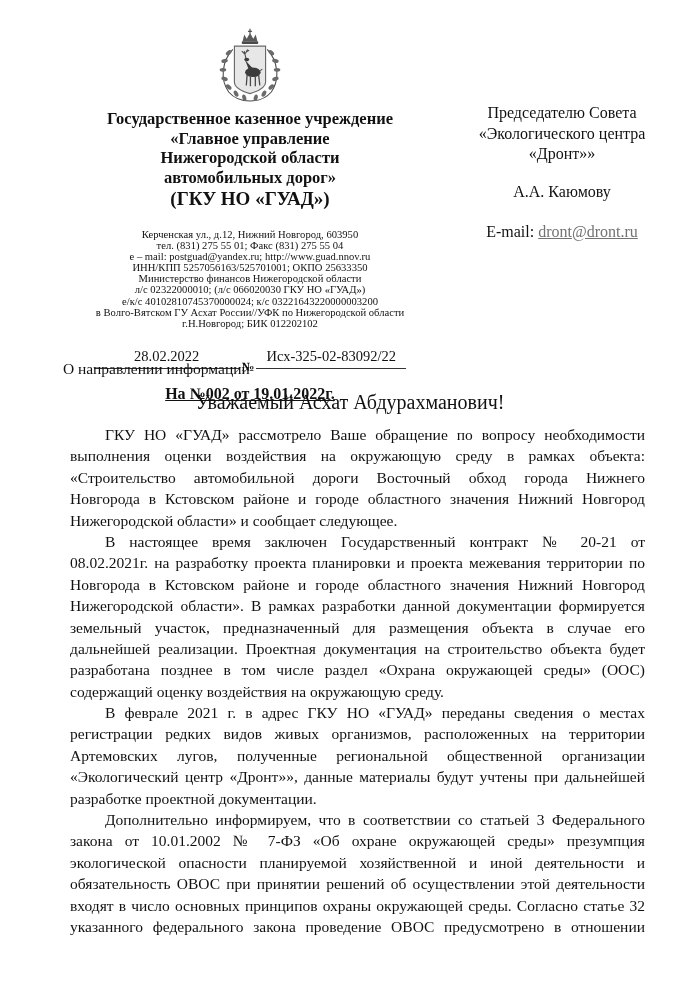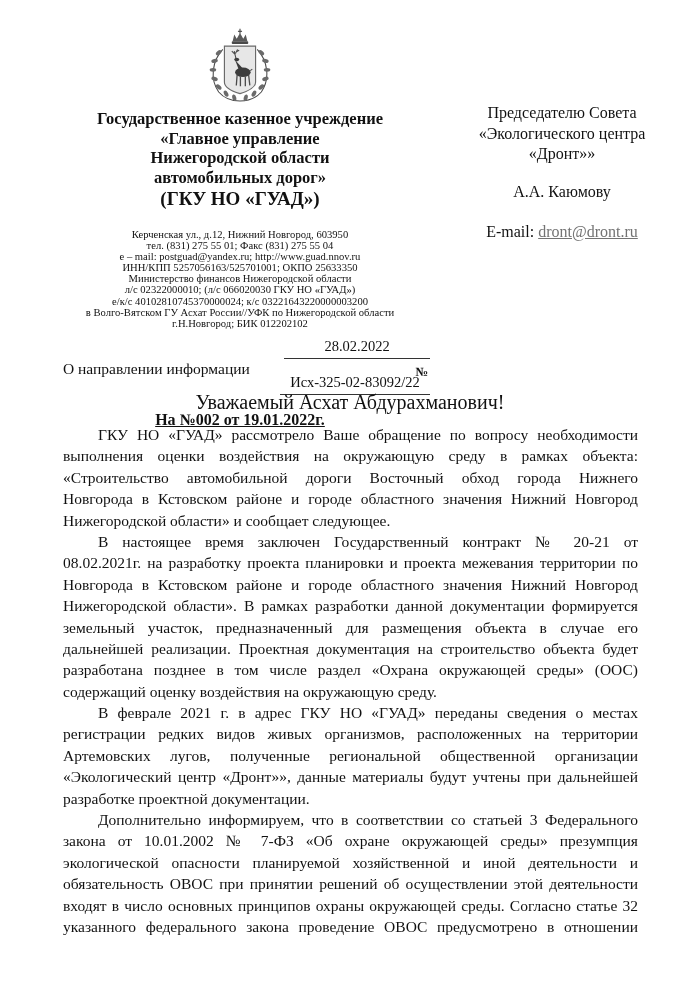--- a/index.html
+++ b/index.html
@@ -1,42 +1,42 @@
 <!DOCTYPE html>
 <html lang="ru"><head>
 <meta charset="utf-8">
 <style>
   html,body { margin:0; padding:0; background:#ffffff; }
   .page {
     position:relative; width:700px; height:990px; background:#ffffff;
     font-family:"Liberation Serif","DejaVu Serif",serif; color:#111; overflow:hidden;
   }
   
-  .letterhead { position:absolute; left:50px; top:28px; width:380px; text-align:center; }
+  .letterhead { position:absolute; left:60px; top:28px; width:380px; text-align:center; }
   .emblem { display:block; margin:0 auto 3px auto; }
   .org-line { font-weight:bold; font-size:16.5px; line-height:19.5px; }
   .org-abbr { font-weight:bold; font-size:19px; line-height:21px; margin-top:1px; }
   .addr-block { margin-top:20px; }
   .addr-line { font-size:10.6px; line-height:11.1px; white-space:nowrap; }
-  .ref-row { display:flex; justify-content:center; align-items:flex-end; margin-top:9px; font-size:14.5px;flex-direction:column; }
+  .ref-row { display:flex; justify-content:center; align-items:flex-end; margin-top:19px; font-size:14.5px; }
   .ref-cell { border-bottom:1px solid #333; padding-bottom:3px; text-align:center; }
   .ref-cell.left  { width:146px; }
   .ref-cell.right { width:150px; }
   .ref-no { font-size:12.5px; font-weight:bold; padding:0 2px; transform:translateY(6px); }
   .ref2 { margin-top:16px; font-weight:bold; font-size:16px; text-decoration:underline; }
   
   .recipient { position:absolute; left:432px; top:103px; width:260px; text-align:center; font-size:16px; }
   .rcp-line { line-height:20.5px; }
   .rcp-name { margin-top:17px; line-height:20px; }
   .rcp-email { margin-top:20px; line-height:20px; }
   .email-link { color:#737373; text-decoration:underline; cursor:pointer; }
   
   .subject { position:absolute; left:63px; top:360px; font-size:15.5px; }
   .salutation { position:absolute; left:0; top:391px; width:700px; text-align:center; font-size:20px; }
-  .body-text { position:absolute; left:63px; top:424px; width:575px; font-size:15.5px; }
+  .body-text { position:absolute; left:70px; top:424px; width:575px; font-size:15.5px; }
   .line { height:21.4px; line-height:21.4px; overflow:hidden; text-align:justify; text-align-last:justify; }
   .line.lastline { text-align-last:left; }
   .line.indent { text-indent:35px; }
   .emb-stroke { stroke:#4a4a4a; fill:none; }
 </style>
 </head>
 <body>
 
 <div class="page">
 

